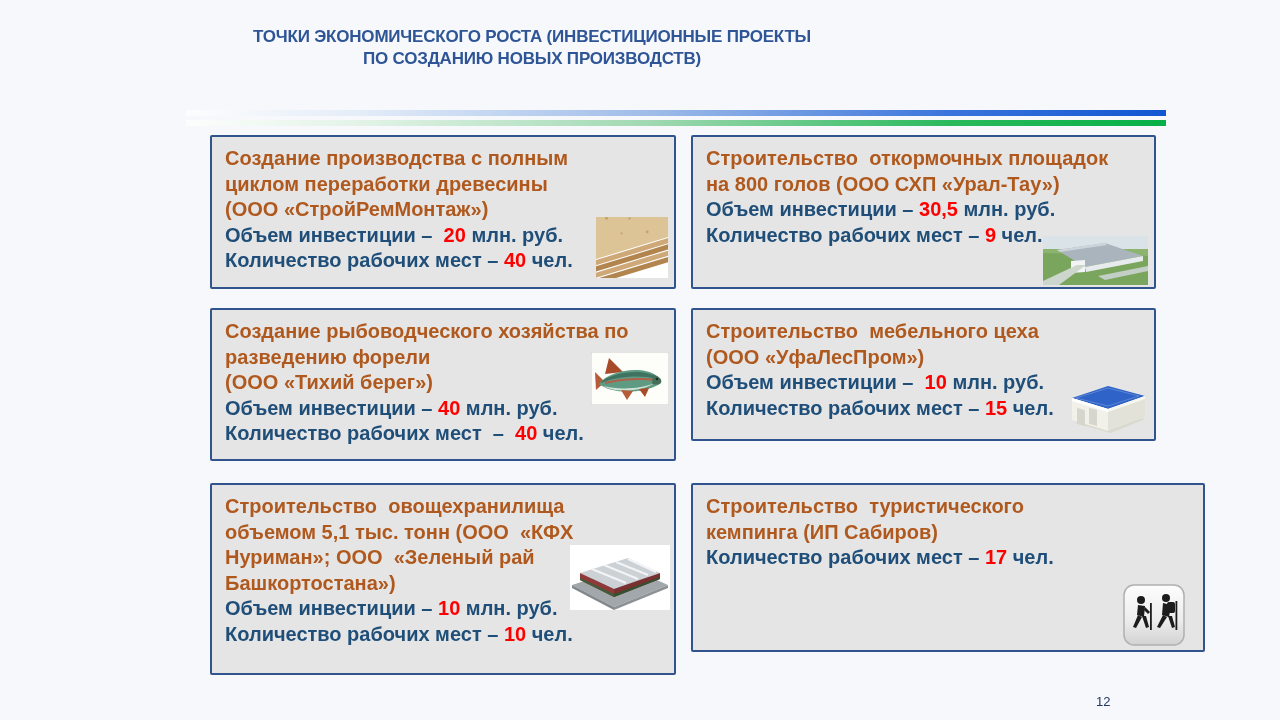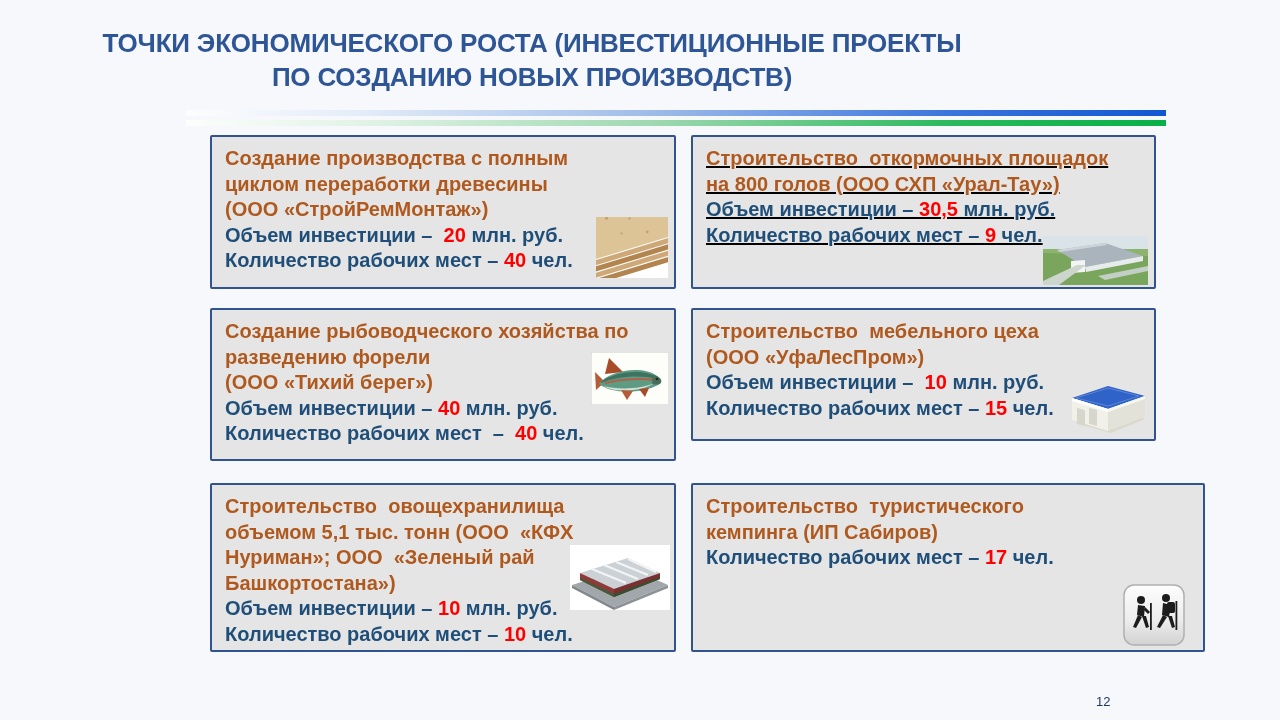--- a/index.html
+++ b/index.html
@@ -3,38 +3,38 @@
 <meta charset="utf-8">
 <style>
   html,body{margin:0;padding:0;}
   body{
     width:1280px;height:720px;position:relative;overflow:hidden;
     background:#f7f8fb;
     font-family:"Liberation Sans", sans-serif;
   }
   .slide-title{
     position:absolute;top:26px;left:0;width:1064px;
-    text-align:center;font-weight:bold;font-size:26px;line-height:1.32;
+    text-align:center;font-weight:bold;font-size:17px;line-height:1.32;
     color:#2e5596;white-space:pre-line;letter-spacing:-0.2px;
   }
   .divider{position:absolute;left:186px;top:110px;width:980px;}
   .stripe{height:6px;}
   .stripe-blue{background:linear-gradient(to right,#fdfdfe 0%,#e3ecf8 18%,#9dbbe8 48%,#3a74dc 78%,#1157d2 100%);}
   .stripe-gap{height:4px;}
   .stripe-green{background:linear-gradient(to right,#fcfefc 0%,#e2f3e6 18%,#9ed8b0 48%,#2bb95c 78%,#06b046 100%);}
   .box{
     position:absolute;background:#e5e5e5;border:2px solid #31548e;border-radius:2px;
     box-sizing:border-box;padding:9px 13px;
     font-size:20px;font-weight:bold;line-height:1.28;
   }
   #box-1{left:210px;top:135px;width:466px;height:154px;}
-  #box-2{left:691px;top:135px;width:465px;height:154px;text-decoration:underline;}
+  #box-2{left:691px;top:135px;width:465px;height:154px;}
   #box-3{left:210px;top:308px;width:466px;height:153px;}
   #box-4{left:691px;top:308px;width:465px;height:133px;}
-  #box-5{left:210px;top:483px;width:466px;height:169px;}
+  #box-5{left:210px;top:483px;width:466px;height:192px;}
   #box-6{left:691px;top:483px;width:514px;height:169px;}
   .box-title{color:#b0591e;white-space:pre-line;}
   .box-line{color:#1f4e79;white-space:pre;}
   .val{color:#ff0000;}
   .box-img{position:absolute;line-height:0;}
   #img-1{right:6px;bottom:9px;}
   #img-2{right:6px;bottom:2px;}
   #img-3{right:5px;top:42px;}
   #img-4{right:7px;bottom:3px;}
   #img-5{right:4px;top:60px;}

